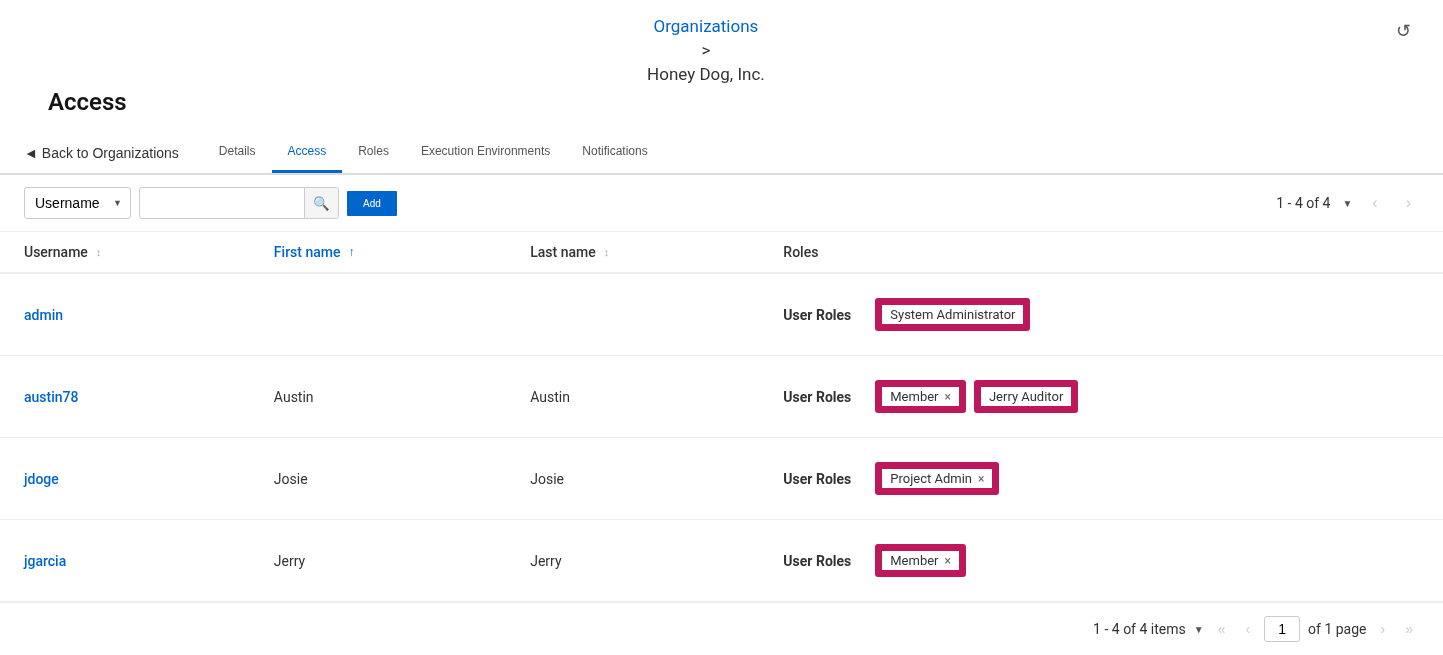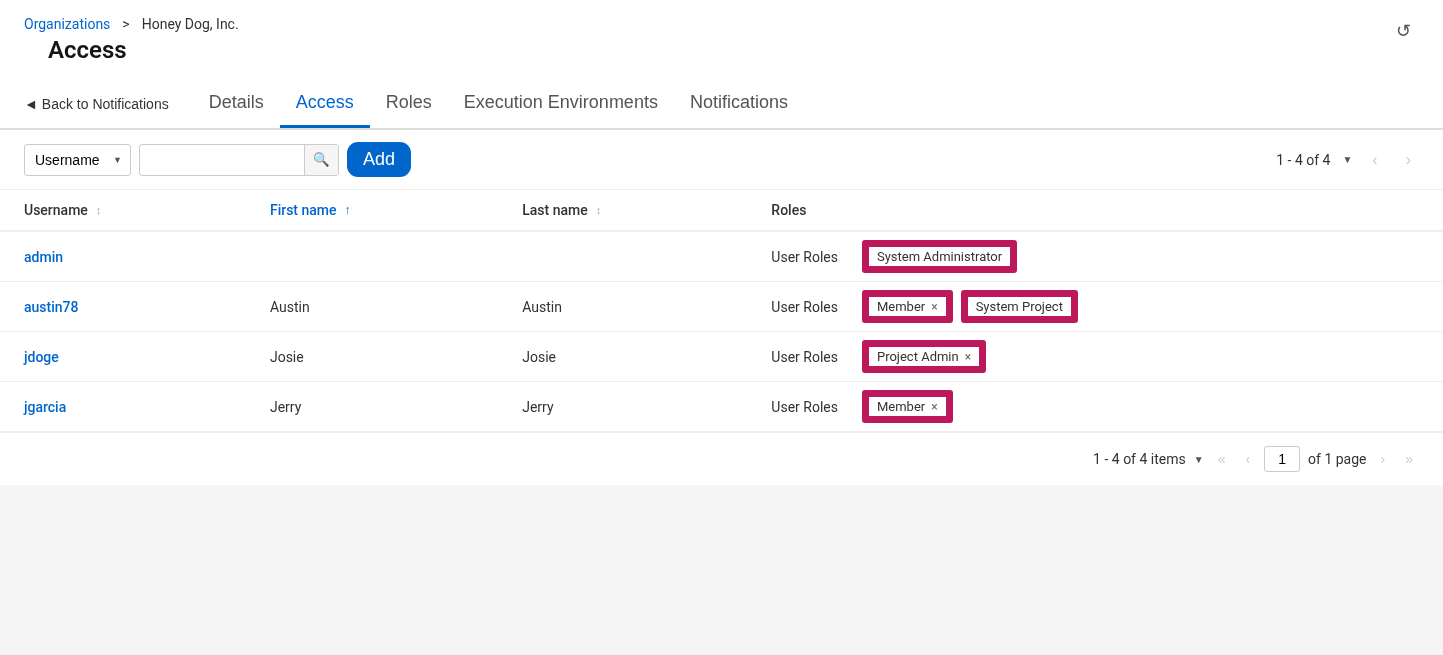--- a/index.html
+++ b/index.html
@@ -1,58 +1,58 @@
 <!DOCTYPE html>
 <html><head>
   <meta charset="utf-8">
   <style>
     * { box-sizing: border-box; margin: 0; padding: 0; }
     body { font-family: -apple-system, BlinkMacSystemFont, 'Segoe UI', Roboto, sans-serif; font-size: 14px; color: #333; background: #fff; }
-    .breadcrumb { display: flex; align-items: center; gap: 12px; font-size: 14px; }
+    .breadcrumb { display: flex; align-items: center; gap: 4px; font-size: 17px; flex-direction: column; }
     .breadcrumb a { color: #0066cc; text-decoration: none; }
 
     .page-title { padding: 4px 24px 16px; font-size: 24px; font-weight: 600; color: #151515; }
 
     .page-content { background: #f5f5f5; min-height: calc(100vh - 80px); }
 
     .tabs-bar { background: #fff; border-bottom: 1px solid #ddd; padding: 0 24px; display: flex; align-items: center; gap: 0; }
     .tab-back { display: flex; align-items: center; gap: 4px; padding: 12px 16px 12px 0; color: #333; cursor: pointer; font-size: 14px; border: none; background: none; margin-right: 8px; }
-    .tab { padding: 12px 16px; cursor: pointer; border-bottom: 3px solid transparent; color: #555; font-size: 18px; background: none; border-left: none; border-right: none; border-top: none; }
+    .tab { padding: 12px 16px; cursor: pointer; border-bottom: 3px solid transparent; color: #555; font-size: 12px; background: none; border-left: none; border-right: none; border-top: none; }
     .tab.active { border-bottom: 3px solid #0066cc; color: #0066cc; font-weight: 500; }
 
     .toolbar { background: #fff; padding: 12px 24px; display: flex; align-items: center; gap: 8px; border-bottom: 1px solid #eee; }
     .filter-select-wrapper { position: relative; display: inline-flex; align-items: center; border: 1px solid #ccc; border-radius: 3px; background: #fff; }
     .filter-select-wrapper select { border: none; padding: 7px 28px 7px 10px; font-size: 14px; background: transparent; cursor: pointer; outline: none; appearance: none; }
     .filter-select-wrapper::after { content: '▼'; font-size: 9px; position: absolute; right: 8px; pointer-events: none; color: #555; }
 
     .search-input { border: 1px solid #ccc; border-radius: 3px; padding: 7px 32px 7px 10px; font-size: 14px; outline: none; width: 200px; }
     .search-wrapper { position: relative; display: inline-flex; }
     .search-btn { position: absolute; right: 1px; top: 1px; bottom: 1px; border: none; background: #f5f5f5; border-left: 1px solid #ccc; padding: 0 8px; cursor: pointer; border-radius: 0 2px 2px 0; color: #555; }
 
-    .add-btn { background: #0066cc; color: #fff; border: none; border-radius: 11px; padding: 7px 16px; font-size: 18px; cursor: pointer; font-weight: 500; }
+    .add-btn { background: #0066cc; color: #fff; border: none; border-radius: 1px; padding: 7px 16px; font-size: 10px; cursor: pointer; font-weight: 500; }
 
     .pagination-top { margin-left: auto; display: flex; align-items: center; gap: 12px; font-size: 14px; color: #333; }
     .page-nav-btn { background: none; border: none; color: #555; cursor: pointer; font-size: 16px; padding: 4px 8px; }
     .page-nav-btn:disabled { color: #ccc; cursor: default; }
 
     .table-container { background: #fff; margin: 0; }
     table { width: 100%; border-collapse: collapse; }
     thead tr { border-bottom: 2px solid #eee; }
     th { padding: 12px 24px; text-align: left; font-weight: 500; font-size: 14px; color: #333; white-space: nowrap; }
     th .sort-icon { display: inline-flex; align-items: center; gap: 4px; cursor: pointer; }
     th .sort-arrow { color: #0066cc; font-size: 12px; margin-left: 4px; }
     th .sort-neutral { color: #aaa; font-size: 11px; margin-left: 4px; }
     th.sort-active { color: #0066cc; }
     tbody tr { border-bottom: 1px solid #eee; }
-    td { padding: 8px 24px; font-size: 14px; vertical-align: middle; }
+    td { padding: 24px 24px; font-size: 14px; vertical-align: middle; }
 
     .user-link { color: #0066cc; text-decoration: none; font-weight: 500; }
 
     .roles-cell { display: flex; align-items: center; gap: 8px; flex-wrap: wrap; }
-    .roles-label { font-weight: 400; color: #333; margin-right: 16px; }
+    .roles-label { font-weight: 700; color: #333; margin-right: 16px; }
     .role-tag { display: inline-flex; align-items: center; gap: 4px; border: 7px solid #be185d; border-radius: 3px; padding: 2px 8px; font-size: 13px; background: #fff; color: #333; }
     .role-tag .remove-x { cursor: pointer; color: #666; font-size: 12px; margin-left: 2px; }
 
     .pagination-bottom { background: #fff; padding: 13px 24px; display: flex; align-items: center; justify-content: flex-end; gap: 8px; border-top: 1px solid #eee; font-size: 14px; color: #333; }
     .pag-btn { background: none; border: none; color: #555; cursor: pointer; font-size: 14px; padding: 4px 6px; }
     .pag-btn:disabled { color: #ccc; cursor: default; }
     .page-input { border: 1px solid #ccc; border-radius: 3px; width: 36px; text-align: center; padding: 4px; font-size: 14px; }
 
     .history-btn { margin-left: auto; background: none; border: none; cursor: pointer; color: #555; font-size: 18px; padding: 4px 8px; }
   </style>
@@ -68,21 +68,21 @@
         <span>Honey Dog, Inc.</span>
       </div>
       <div class="page-title">Access</div>
     </div>
     <button class="history-btn" title="History">↺</button>
   </div>
 
   <div class="tabs-bar">
     <button class="tab-back">
       <span>◄</span>
-      <span>Back to Notifications</span>
+      <span>Back to Organizations</span>
     </button>
     <button class="tab">Details</button>
     <button class="tab active">Access</button>
     <button class="tab">Roles</button>
     <button class="tab">Execution Environments</button>
     <button class="tab">Notifications</button>
   </div>
 </div>
 
 <div class="page-content">
@@ -154,21 +154,21 @@
             </td>
           </tr>
           <tr>
             <td><a href="#" class="user-link">austin78</a></td>
             <td>Austin</td>
             <td>Austin</td>
             <td>
               <div class="roles-cell">
                 <span class="roles-label">User Roles</span>
                 <span class="role-tag">Member<span class="remove-x">×</span></span>
-                <span class="role-tag">System Project</span>
+                <span class="role-tag">Jerry Auditor</span>
               </div>
             </td>
           </tr>
           <tr>
             <td><a href="#" class="user-link">jdoge</a></td>
             <td>Josie</td>
             <td>Josie</td>
             <td>
               <div class="roles-cell">
                 <span class="roles-label">User Roles</span>

